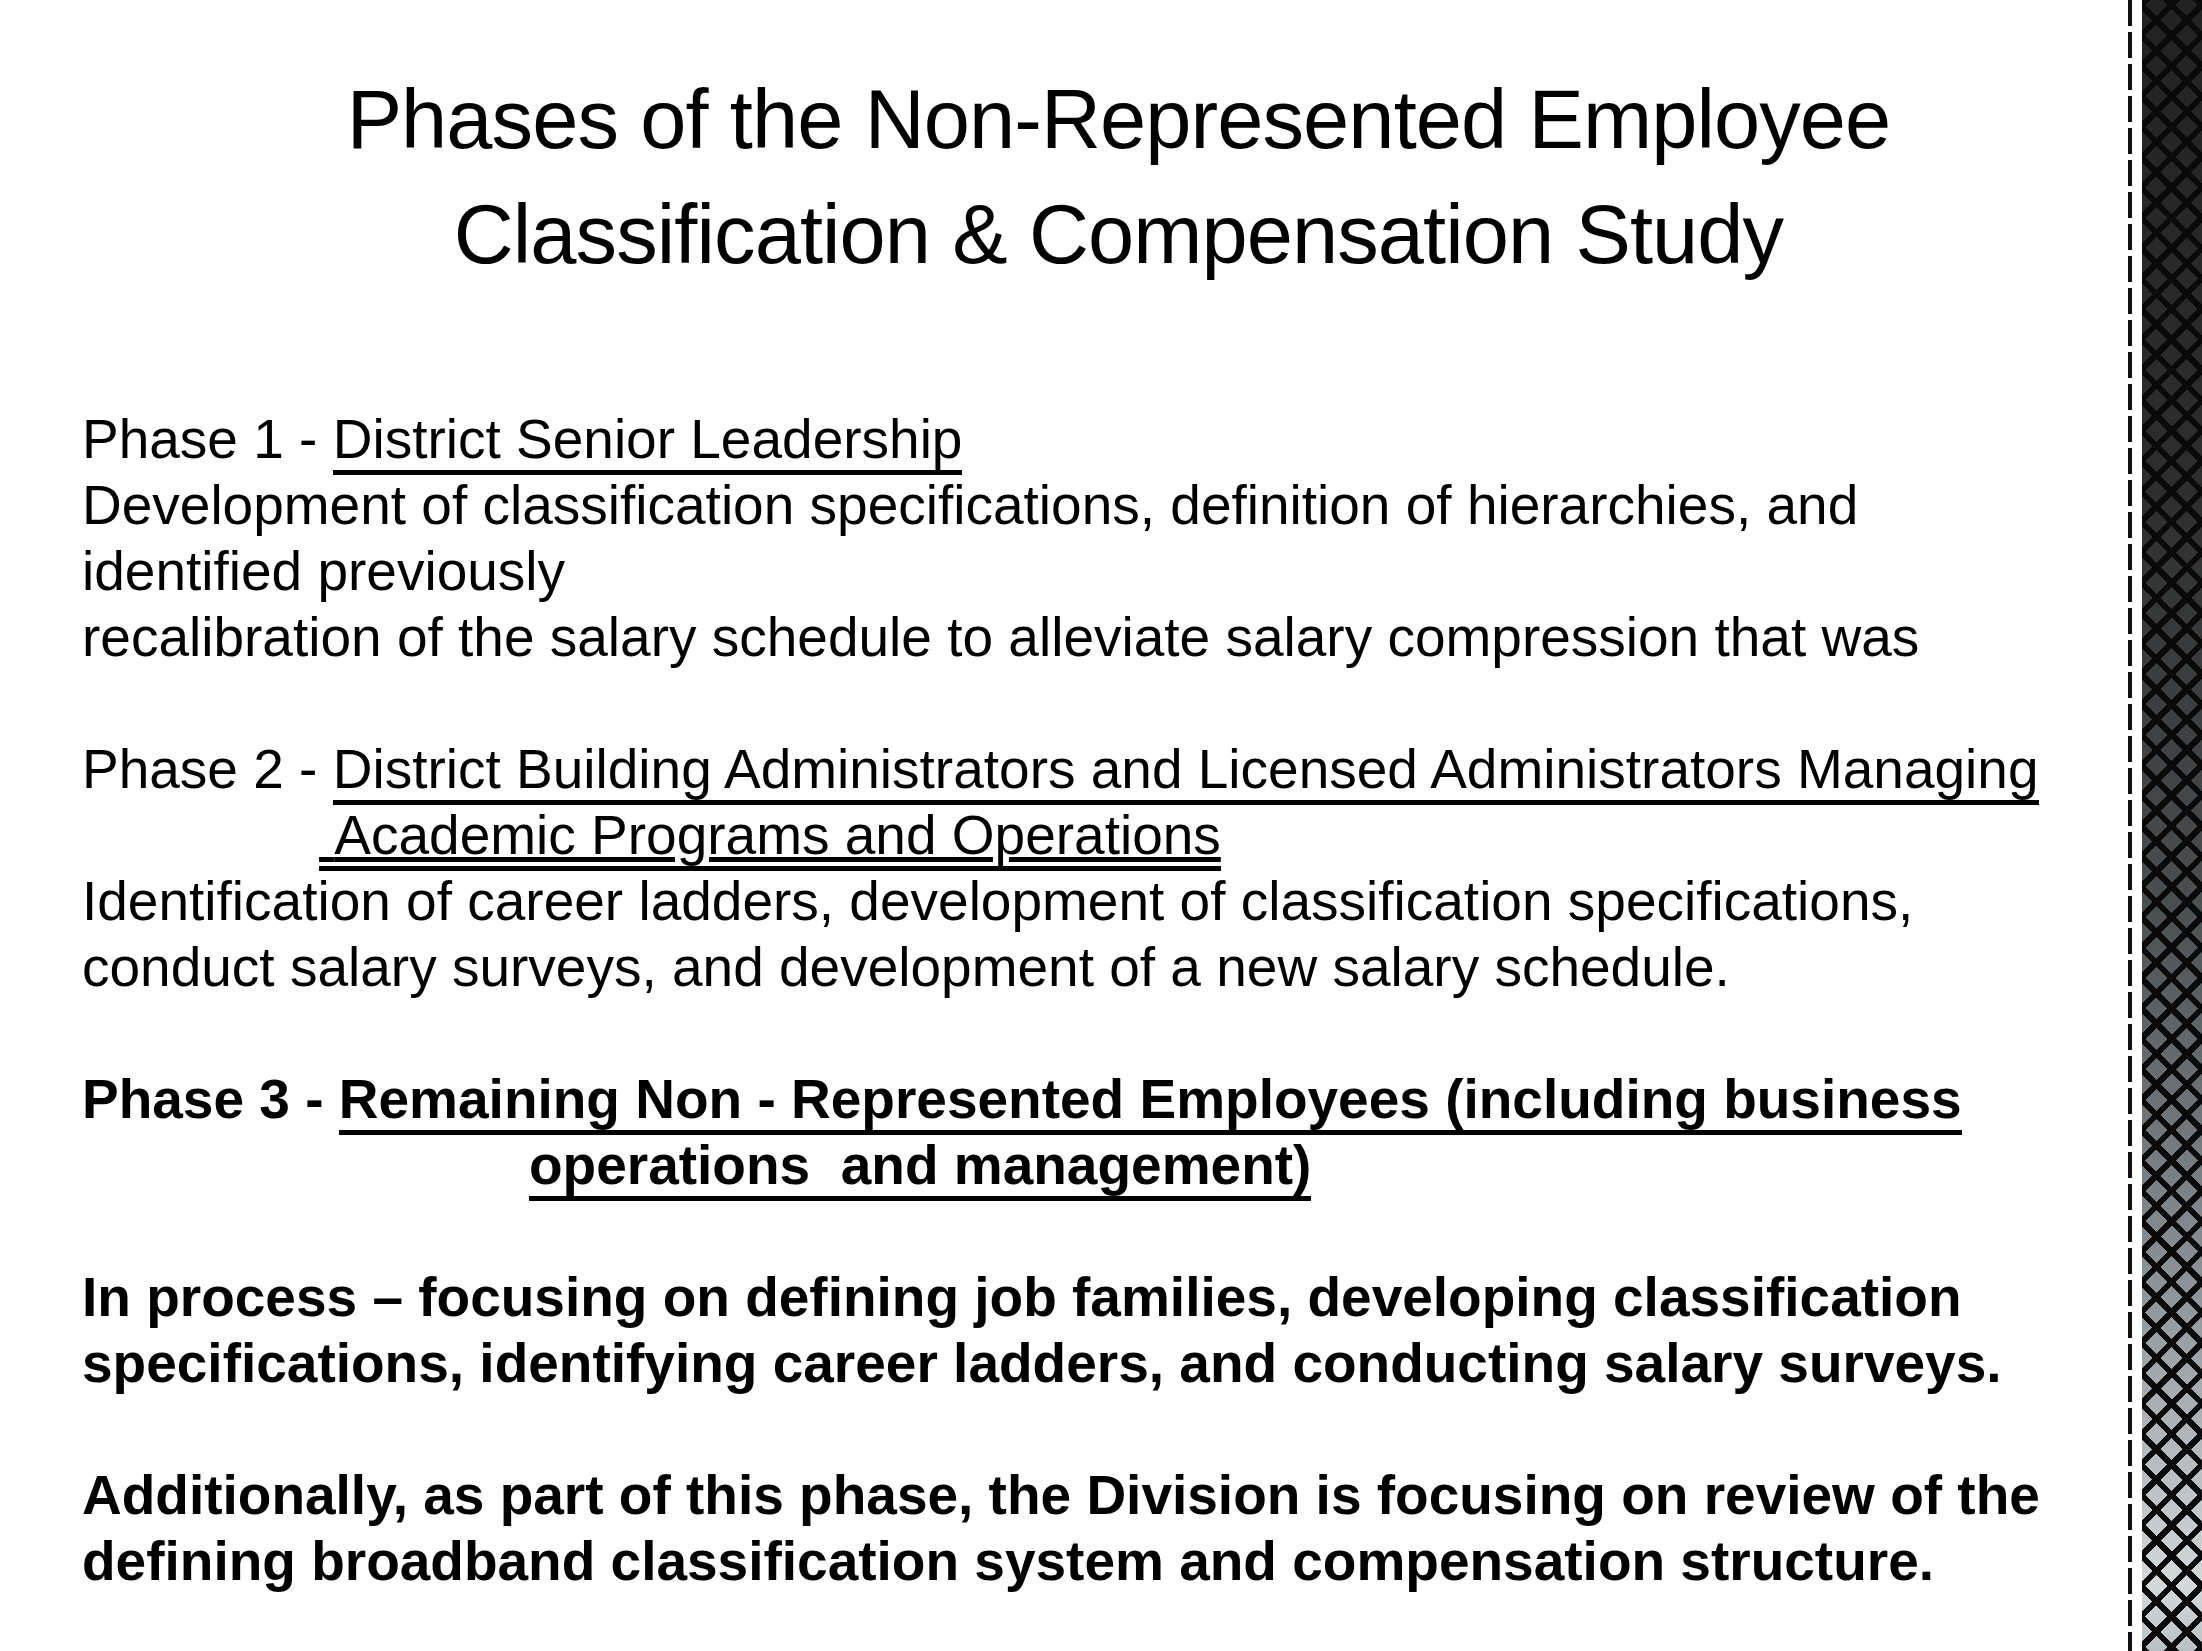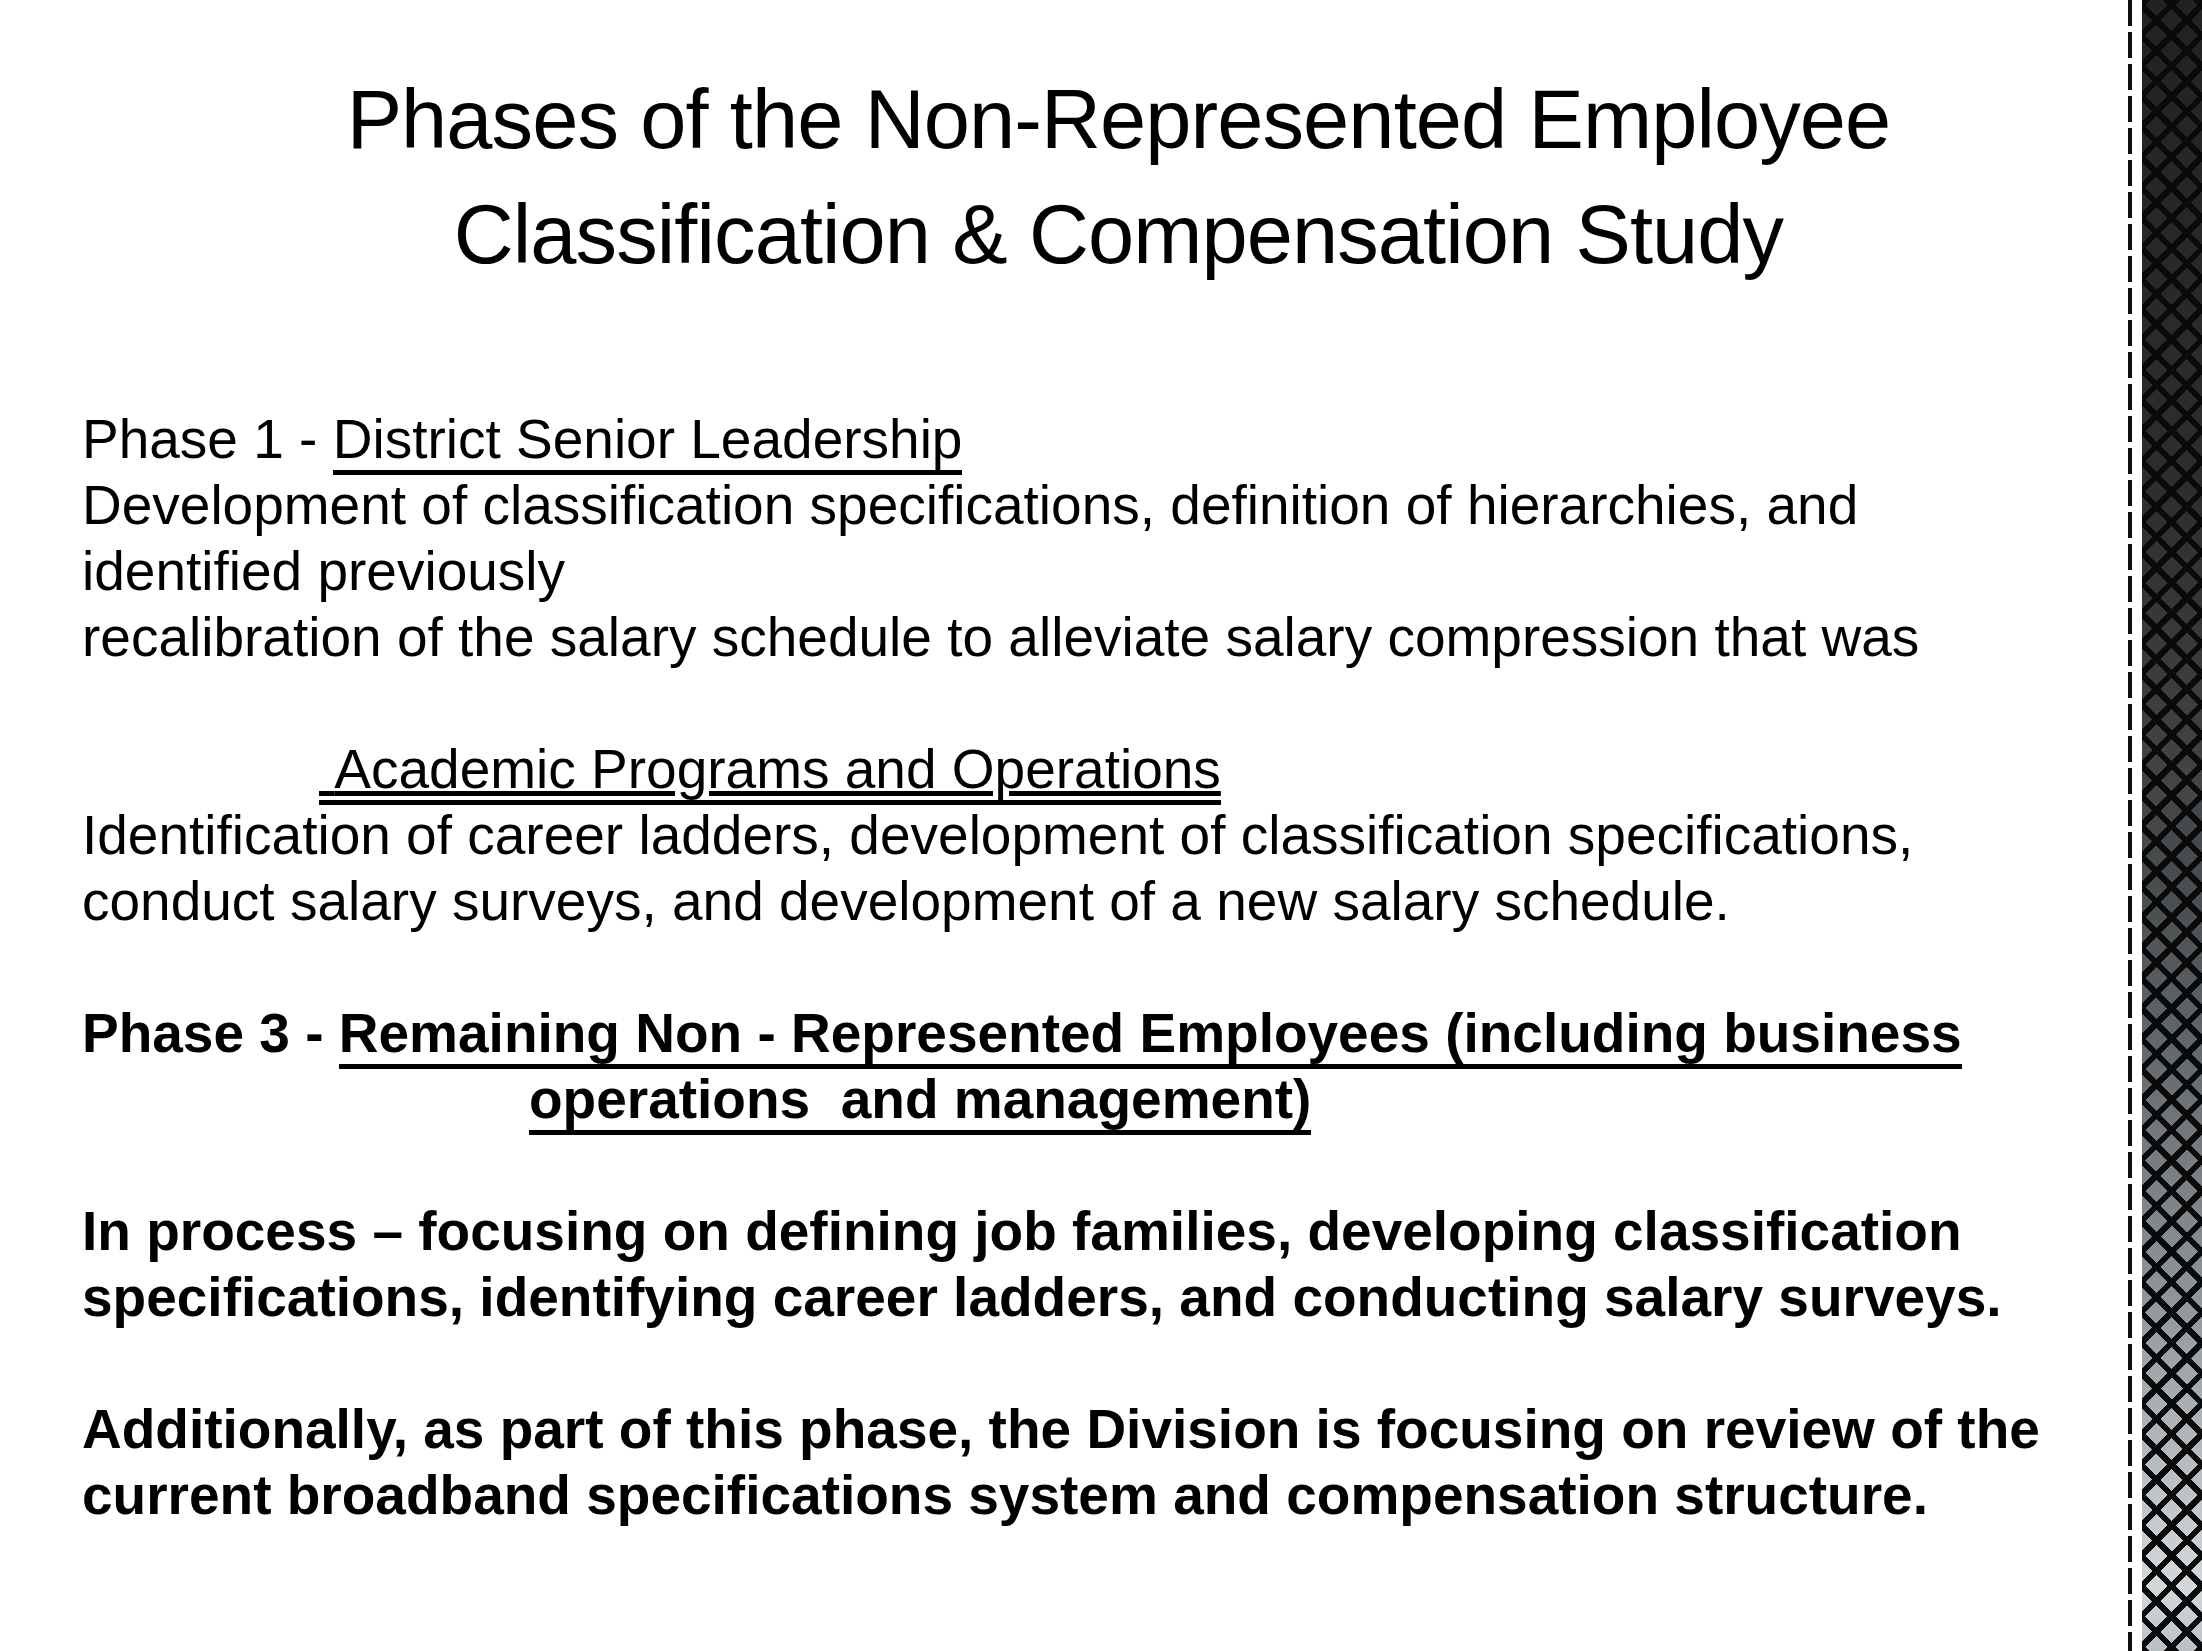--- a/index.html
+++ b/index.html
@@ -106,38 +106,39 @@
   <div class="content">
 
     <div class="para">
       <div class="line"><span>Phase 1 - </span><span class="u">District Senior Leadership</span></div>
       <div class="line">Development of classification specifications, definition of hierarchies, and</div>
       <div class="line">identified previously</div>
       <div class="line">recalibration of the salary schedule to alleviate salary compression that was</div>
     </div>
 
     <div class="para">
+      <div class="line"><span>Phase 2 - </span><span class="u">District Building Administrators and Licensed Administrators Managing</span></div>
       <div class="line indent-p2"><span class="u"> Academic Programs and Operations</span></div>
       <div class="line">Identification of career ladders, development of classification specifications,</div>
       <div class="line">conduct salary surveys, and development of a new salary schedule.</div>
     </div>
 
     <div class="para bold">
       <div class="line"><span>Phase 3 - </span><span class="u">Remaining Non - Represented Employees (including business</span></div>
       <div class="line indent-p3"><span class="u">operations  and management)</span></div>
     </div>
 
     <div class="para bold">
       <div class="line">In process – focusing on defining job families, developing classification</div>
       <div class="line">specifications, identifying career ladders, and conducting salary surveys.</div>
     </div>
 
     <div class="para bold">
       <div class="line">Additionally, as part of this phase, the Division is focusing on review of the</div>
-      <div class="line">current broadband specifications system and compensation structure.</div>
+      <div class="line">defining broadband classification system and compensation structure.</div>
     </div>
 
   </div>
 
   <div class="dash-line"></div>
   <div class="carbon"></div>
 
 </div>
 
 

